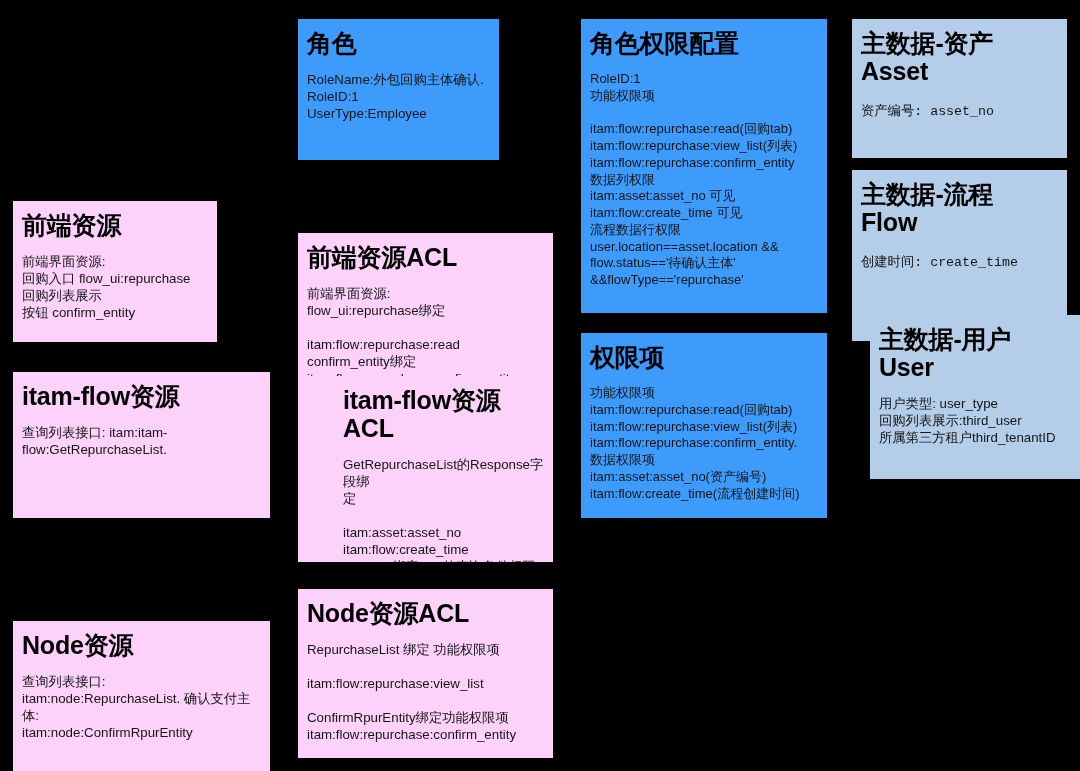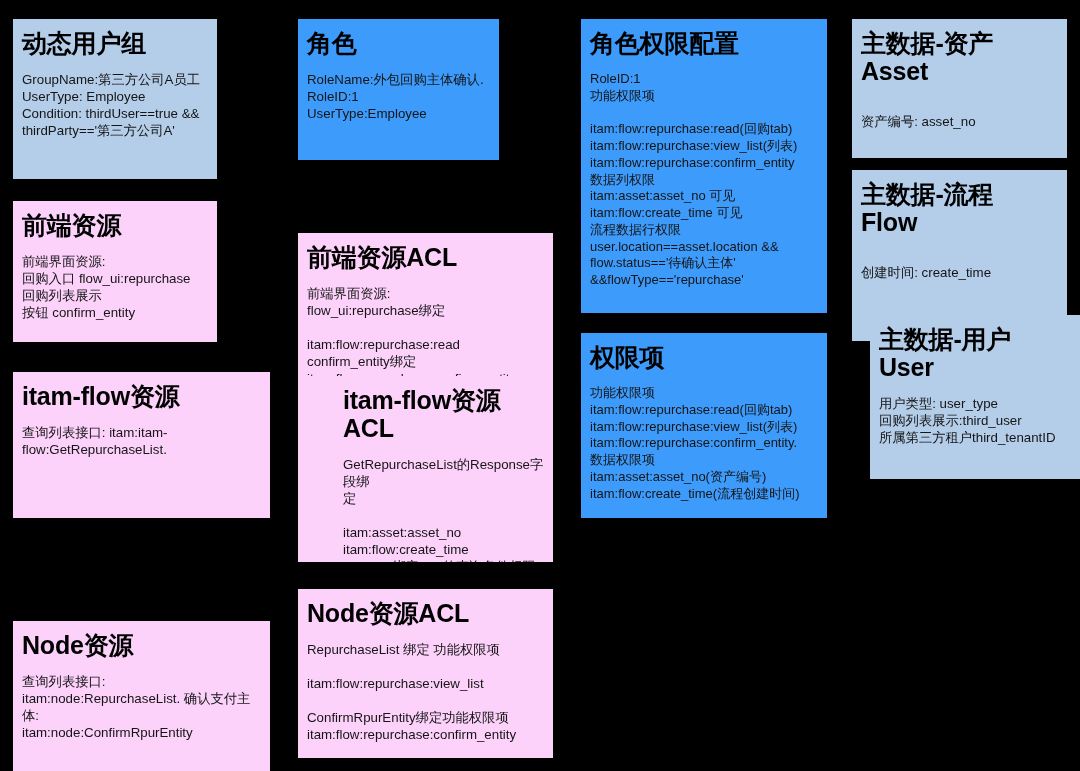--- a/index.html
+++ b/index.html
@@ -64,34 +64,27 @@
   #c-perm-items    { left: 581px; top: 333px; width: 246px; height: 185px; }
 
   
   #c-md-asset      { left: 852px; top: 19px;  width: 215px; height: 139px; }
   #c-md-flow       { left: 852px; top: 170px; width: 215px; height: 171px; }
   #c-md-user       { left: 852px; top: 315px; width: 215px; height: 164px; margin-left: 18px; }
 
   #c-role-perm-cfg .body,
   #c-perm-items .body { font-size: 13px; line-height: 1.29; }
   #c-md-asset .body,
-  #c-md-flow .body { margin-top: 28px; }
+  #c-md-flow .body { margin-top: 18px; font-family: Liberation Mono, monospace; }
 </style>
 </head>
 <body>
 
 <div class="canvas">
 
-  <div class="card blue-light" id="c-dynamic-group">
-    <div class="title">动态用户组</div>
-    <div class="body">GroupName:第三方公司A员工
-UserType: Employee
-Condition: thirdUser==true &amp;&amp;
-thirdParty=='第三方公司A'</div>
-  </div>
 
   <div class="card pink" id="c-frontend-res">
     <div class="title">前端资源</div>
     <div class="body">前端界面资源:
 回购入口 flow_ui:repurchase
 回购列表展示
 按钮  confirm_entity</div>
   </div>
 
   <div class="card pink" id="c-itamflow-res">

